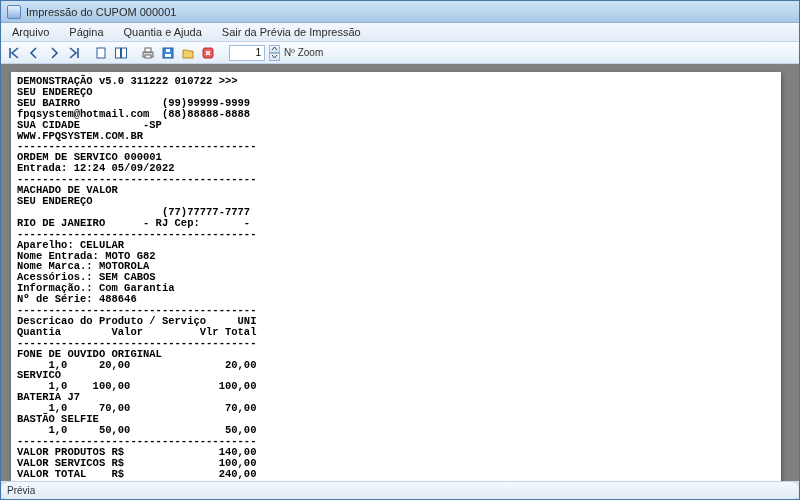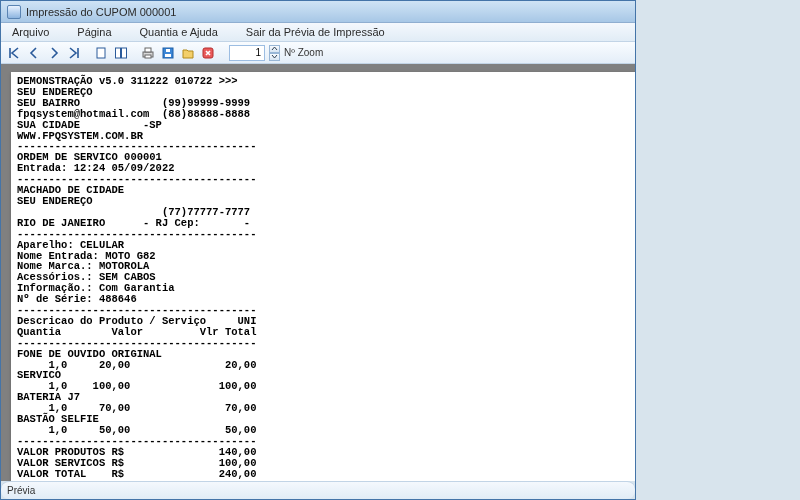--- a/index.html
+++ b/index.html
@@ -1,23 +1,23 @@
 <!DOCTYPE html>
 <html><head>
 <meta charset="utf-8">
 <style>
   * { margin: 0; padding: 0; box-sizing: border-box; }
   body { font-family: "Segoe UI", Tahoma, sans-serif; font-size: 11px; background: #d8e4ed; overflow: hidden; width: 800px; height: 500px; position: relative; }
 
-  .window { width: 636px; height: 500px; display: flex; flex-direction: column; border: 1px solid #4474a8; }
+  .window { width: 800px; height: 500px; display: flex; flex-direction: column; border: 1px solid #4474a8; }
 
   .titlebar { height: 22px; background: linear-gradient(#cfe3f5, #bcd6ee 50%, #a7c7e6); display: flex; align-items: center; padding: 0 6px; color: #2a2a2a; font-size: 11px; border-bottom: 1px solid #8faed0; }
   .title-icon { width: 14px; height: 14px; background: linear-gradient(#e8f2ff,#8db5e0); border: 1px solid #5a84b3; margin-right: 5px; border-radius: 2px; }
 
-  .menubar { height: 19px; background: linear-gradient(#f4f8fd,#e1ecf6); display: flex; align-items: center; gap: 12px; font-size: 11px; color: #2b2b2b; padding: 0 3px; border-bottom: 1px solid #c2d4e6; }
+  .menubar { height: 19px; background: linear-gradient(#f4f8fd,#e1ecf6); display: flex; align-items: center; gap: 4px; font-size: 11px; color: #2b2b2b; padding: 0 3px; border-bottom: 1px solid #c2d4e6; }
   .menu-item { padding: 2px 8px; cursor: default; }
 
   .toolbar { height: 22px; background: linear-gradient(#f9fcff,#e4eef8); border-bottom: 1px solid #c2d4e6; display: flex; align-items: center; padding: 0 4px; gap: 2px; }
   .tbtn { width: 18px; height: 18px; display: flex; align-items: center; justify-content: center; border: 1px solid transparent; border-radius: 2px; cursor: pointer; }
   .tbtn svg { width: 14px; height: 14px; display:block; }
   .tsep { width: 5px; }
 
   .zoom-box { margin-left: 10px; display: flex; align-items: center; gap: 4px; }
   .zoom-input { width: 36px; height: 16px; border: 1px solid #9cbde2; background: #fff; font-size: 10px; padding: 0 3px; display: flex; align-items: center; justify-content: flex-end; }
   .spin { display:flex; flex-direction:column; }
@@ -134,21 +134,21 @@
 <div class="receipt"><span>DEMONSTRAÇÃO v5.0 311222 010722 &gt;&gt;&gt;</span>
 <span>SEU ENDEREÇO</span>
 <span>SEU BAIRRO             (99)99999-9999</span>
 <span>fpqsystem@hotmail.com  (88)88888-8888</span>
 <span>SUA CIDADE          -SP</span>
 <span>WWW.FPQSYSTEM.COM.BR</span>
 <span>--------------------------------------</span>
 <span>ORDEM DE SERVICO 000001</span>
 <span>Entrada: 12:24 05/09/2022</span>
 <span>--------------------------------------</span>
-<span>MACHADO DE CIDADE</span>
+<span>MACHADO DE VALOR</span>
 <span>SEU ENDEREÇO</span>
 <span>                       (77)77777-7777</span>
 <span>RIO DE JANEIRO      - RJ Cep:       -</span>
 <span>--------------------------------------</span>
 <span>Aparelho: CELULAR</span>
 <span>Nome Entrada: MOTO G82</span>
 <span>Nome Marca.: MOTOROLA</span>
 <span>Acessórios.: SEM CABOS</span>
 <span>Informação.: Com Garantia</span>
 <span>Nº de Série: 488646</span>

